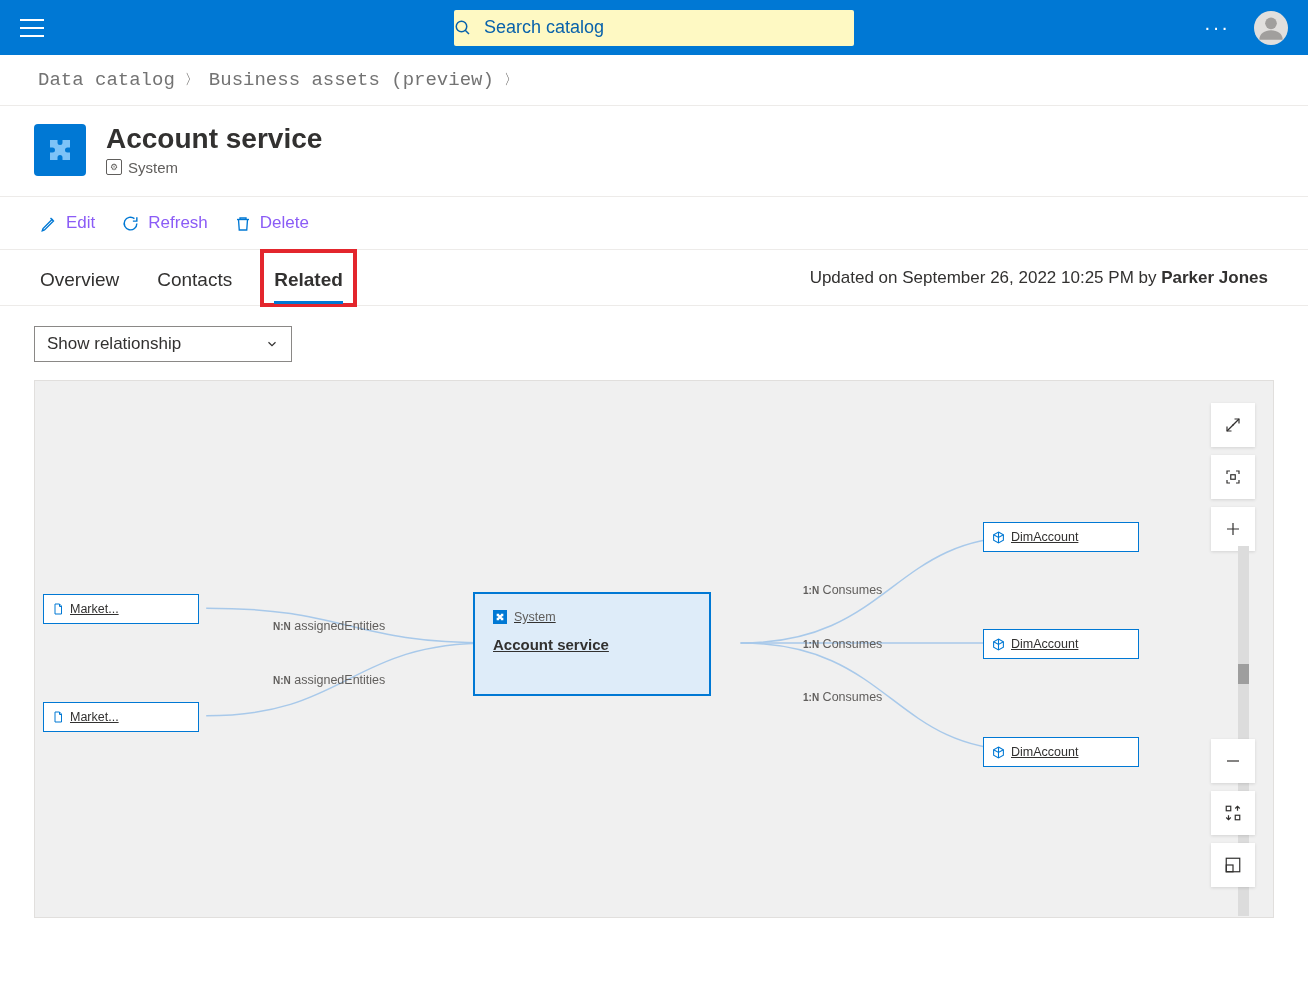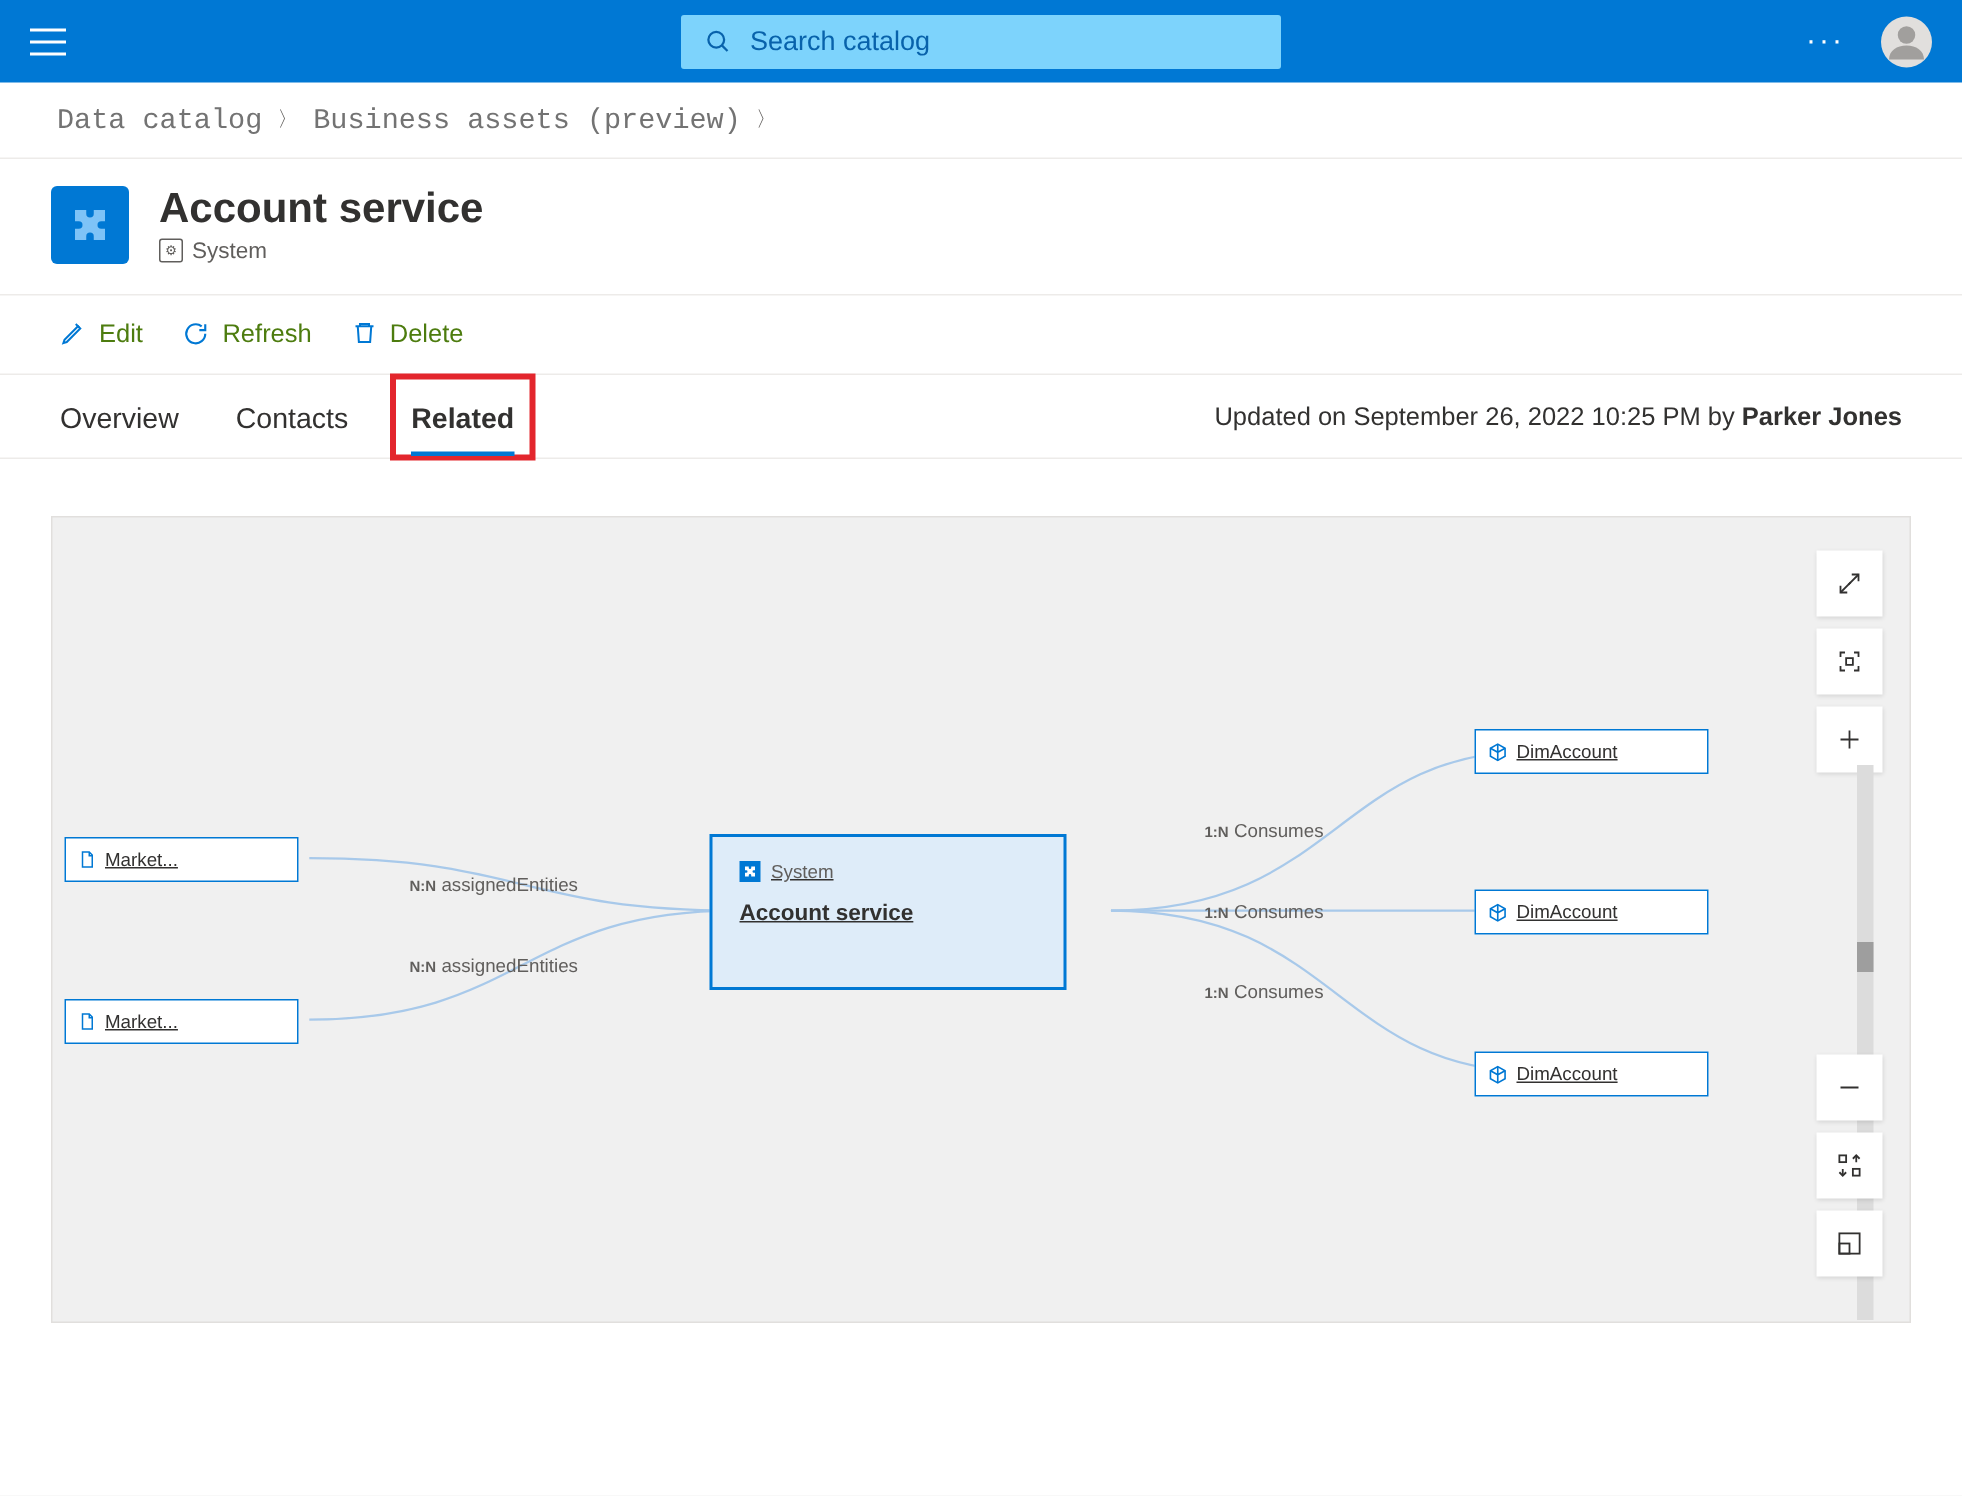--- a/index.html
+++ b/index.html
@@ -15,22 +15,22 @@
     background: #0078d4;
     display: flex;
     align-items: center;
     padding: 0 20px;
     position: relative;
   }
   .hamburger { width:24px; height:18px; cursor:pointer; display:flex; flex-direction:column; justify-content:space-between;}
   .hamburger span { display:block; height:2px; background:#fff; }
   .search-wrap {
     position:absolute; left:50%; transform:translateX(-50%);
-    width:400px; height:36px; background:#7dd3fc; border-radius:2px;
-    display:flex; align-items:center; padding:0 16px; gap:10px;
+    width:400px; height:36px; background:#fef9c3; border-radius:2px;
+    display:flex; align-items:center; padding:0 0; gap:10px;
   }
   .search-wrap svg { flex-shrink:0; }
   .search-wrap input {
     border:none; background:transparent; font-size:18px; color:#0862ab;
     width:100%; outline:none;
   }
   .search-wrap input::placeholder { color:#0862ab; }
   .topbar-right { margin-left:auto; display:flex; align-items:center; gap:24px;}
   .more-dots { color:#fff; font-size:20px; letter-spacing:2px; cursor:pointer; }
   .avatar { width:34px; height:34px; border-radius:50%; background:#e1dfdd; display:flex; align-items:center; justify-content:center; }
@@ -39,21 +39,21 @@
   .breadcrumb a { color:#737373; text-decoration:none;font-family:Liberation Mono, monospace; }
   .breadcrumb .chev { color:#605e5c; font-size:14px;}
   
   .asset-header { display:flex; align-items:center; gap:20px; padding:18px 34px 20px; border-bottom:1px solid #edebe9;}
   .asset-icon { width:52px; height:52px; background:#0078d4; border-radius:4px; display:flex; align-items:center; justify-content:center;}
   .asset-title { font-size:28px; font-weight:600; line-height:1.1;}
   .asset-sub { display:flex; align-items:center; gap:6px; color:#605e5c; font-size:15px; margin-top:4px;}
   .asset-sub .sub-icon { width:16px; height:16px; border:1.5px solid #605e5c; border-radius:2px; display:flex; align-items:center; justify-content:center; font-size:9px;}
   
   .actions { display:flex; gap:26px; padding:16px 40px; border-bottom:1px solid #edebe9; font-size:17px;}
-  .action { display:flex; align-items:flex-start; gap:8px; cursor:pointer; color:#4d7c0f;}
+  .action { display:flex; align-items:flex-end; gap:8px; cursor:pointer; color:#8b5cf6;}
   .action svg { color:#0078d4; }
   
   .tabs-row { display:flex; align-items:center; justify-content:space-between; padding:0 40px; border-bottom:1px solid #edebe9; min-height:56px;text-align:center;}
   .tabs { display:flex; gap:38px; }
   .tab { padding:16px 0 12px; font-size:19px; color:#323130; cursor:pointer; position:relative;}
   .tab.active { font-weight:600; }
   .tab.active::after { content:""; position:absolute; left:0; right:0; bottom:-1px; height:3px; background:#0078d4;}
   .tab-highlight { border:4px solid #e3262d; padding:0 10px; margin:-4px -10px; }
   .tab-highlight .tab { margin:0; }
   .updated { font-size:17px; color:#323130; }
@@ -161,20 +161,26 @@
     <div class="tab-highlight">
       <div class="tab active">Related</div>
     </div>
   </div>
   <div class="updated">
     <span>Updated on September 26, 2022 10:25 PM by </span><b>Parker Jones</b>
   </div>
 </div>
 
 <div class="filters">
+  <div class="rel-select">
+    <span>Show relationship</span>
+    <svg width="14" height="14" viewBox="0 0 24 24" fill="none" stroke="#323130" stroke-width="2">
+        <path d="M6 9l6 6 6-6"></path>
+      </svg>
+  </div>
 </div>
 
 <div class="canvas-wrap">
 
   <svg class="canvas-svg" viewBox="0 0 1186 538" preserveAspectRatio="none">
     <defs>
       <marker id="arrow" markerWidth="8" markerHeight="8" refX="7" refY="4" orient="auto">
           <path d="M0 0L8 4L0 8z" fill="#a8c9ea"></path>
         </marker>
     </defs>

